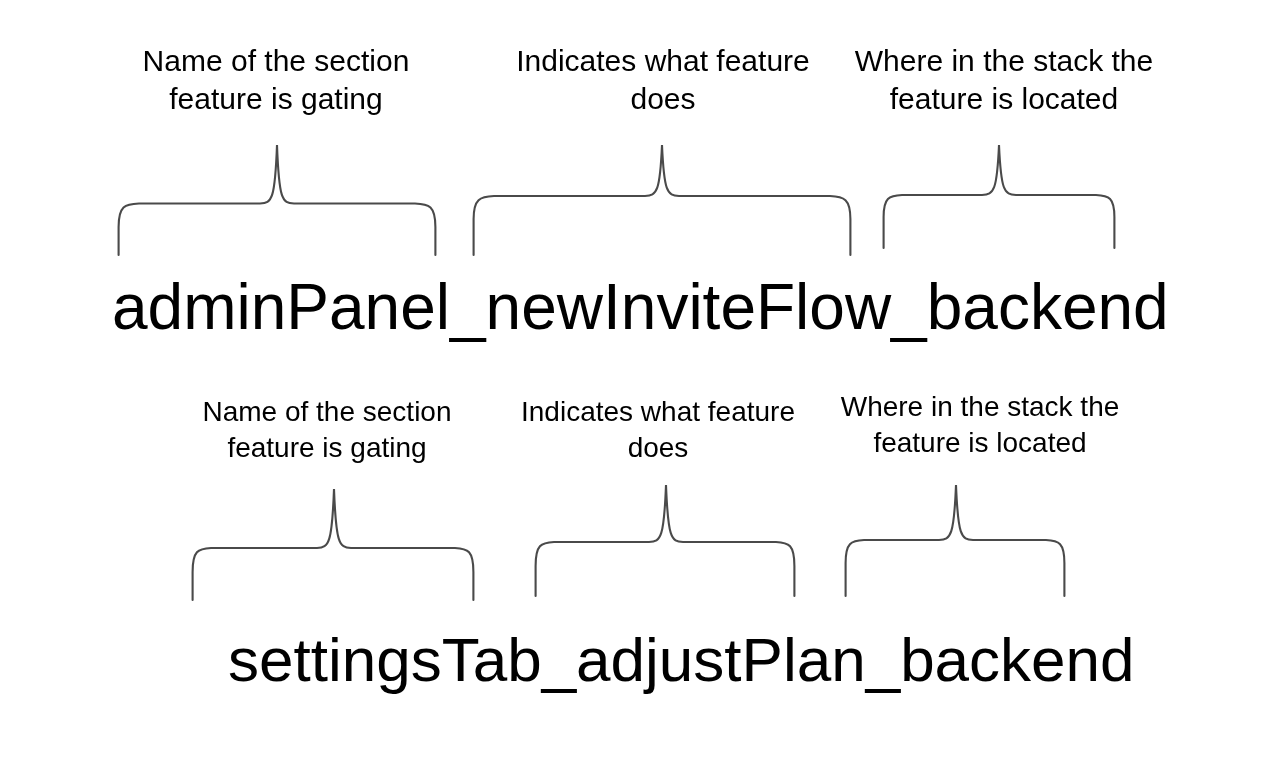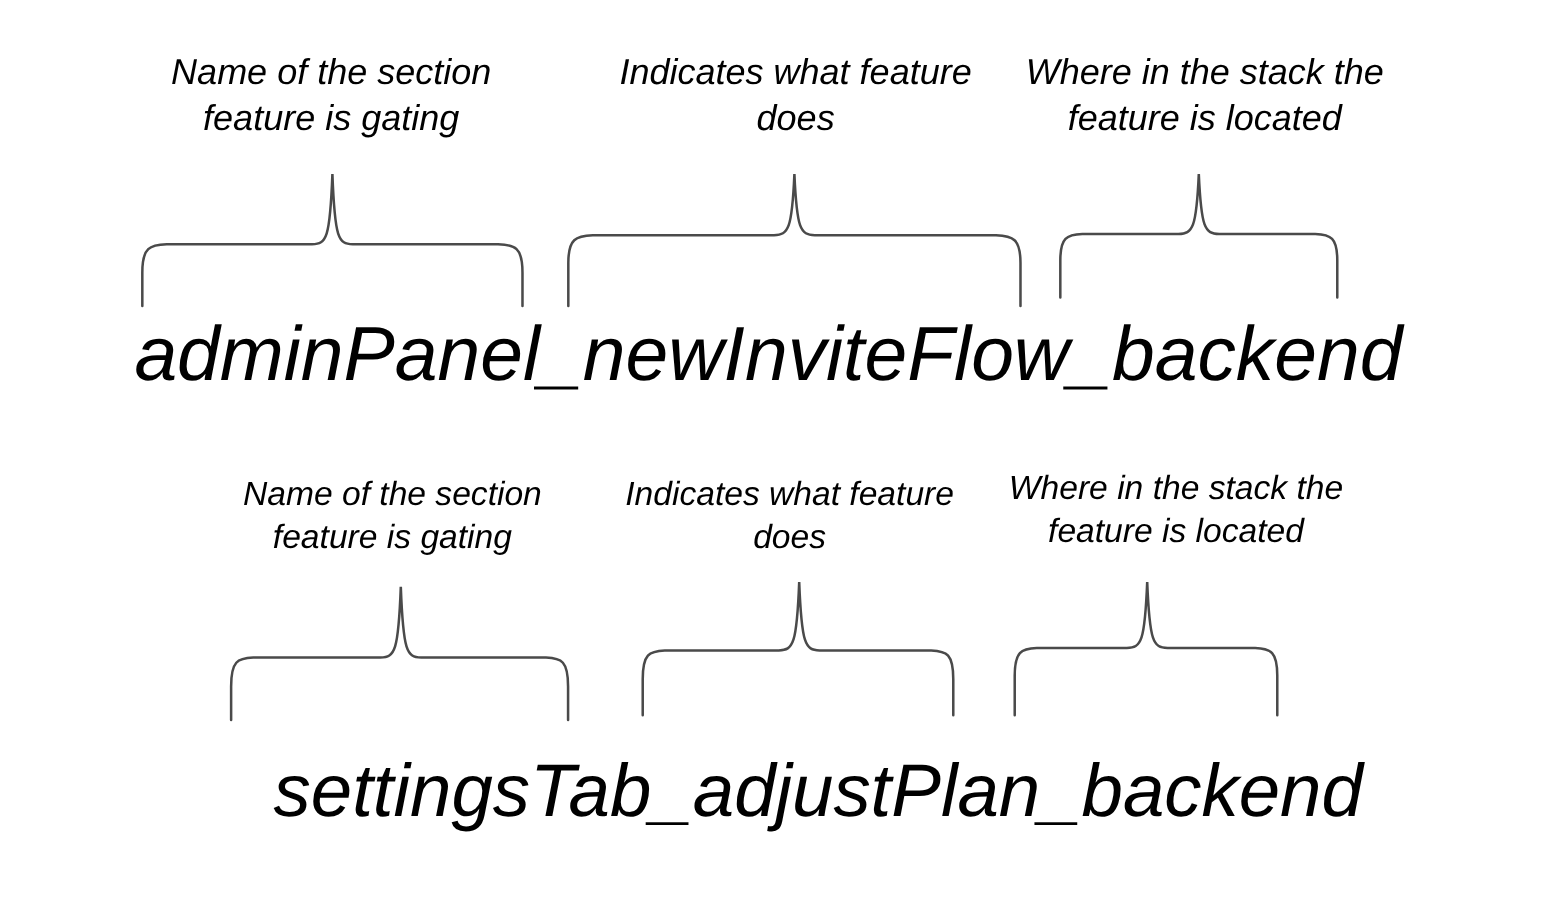--- a/index.html
+++ b/index.html
@@ -10,21 +10,20 @@
   body {
     font-family: "Liberation Sans", sans-serif;
     color: #000000;
   }
   #canvas {
     position: relative;
     width: 1284px;
     height: 758px;
     background: #ffffff;
     overflow: hidden;
-    font-style: italic;
   }
 
   .annot {
     position: absolute;
     text-align: center;
     line-height: 1.28;
     color: #000000;
     white-space: pre-line;
   }
 
@@ -40,21 +39,21 @@
     height: 100%;
     overflow: visible;
   }
 
   .identifier {
     position: absolute;
     color: #000000;
     white-space: pre;
     letter-spacing: 0px;
   }
-  .id-row1 { font-size: 64px; left: 112px; top: 258px; }
+  .id-row1 { font-size: 64px; left: 112px; top: 270px; }
   .id-row2 { font-size: 62px; left: 184px; top: 624px; margin-left: 44px; }
 </style>
 </head>
 <body>
 
 <div id="canvas">
 
   <div class="annot annot-r1" style="left:118px; top:42px; width:316px;">Name of the section
 feature is gating</div>
 

